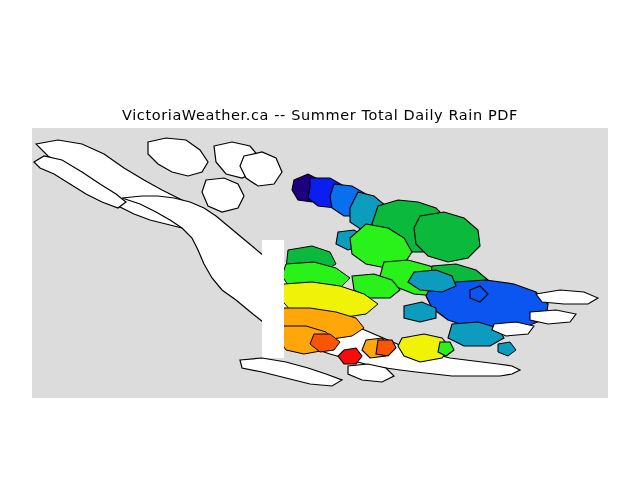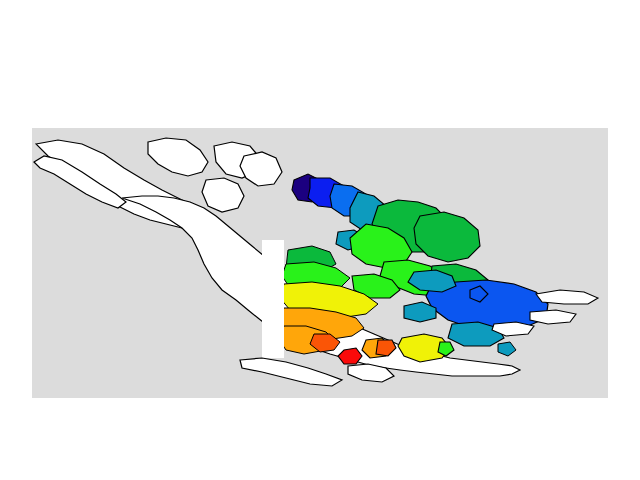--- a/index.html
+++ b/index.html
@@ -50,20 +50,21 @@
     top: 420px;
     width: 640px;
     height: 60px;
   }
 </style>
 </head>
 <body>
 
 <div id="page">
 
+  <div id="title">VictoriaWeather.ca -- Summer Total Daily Rain PDF</div>
 
   <div id="map-wrap">
     <svg id="map-svg" width="640" height="280" viewBox="0 0 640 280" xmlns="http://www.w3.org/2000/svg">
 
       <rect x="32" y="0" width="576" height="270" fill="#dcdcdc"></rect>
 
       <defs>
 
         <clipPath id="clip-main-land">
           <path d="M38,18 L62,14 L96,20 L118,36 L150,52 L176,64 L198,74 L214,86

